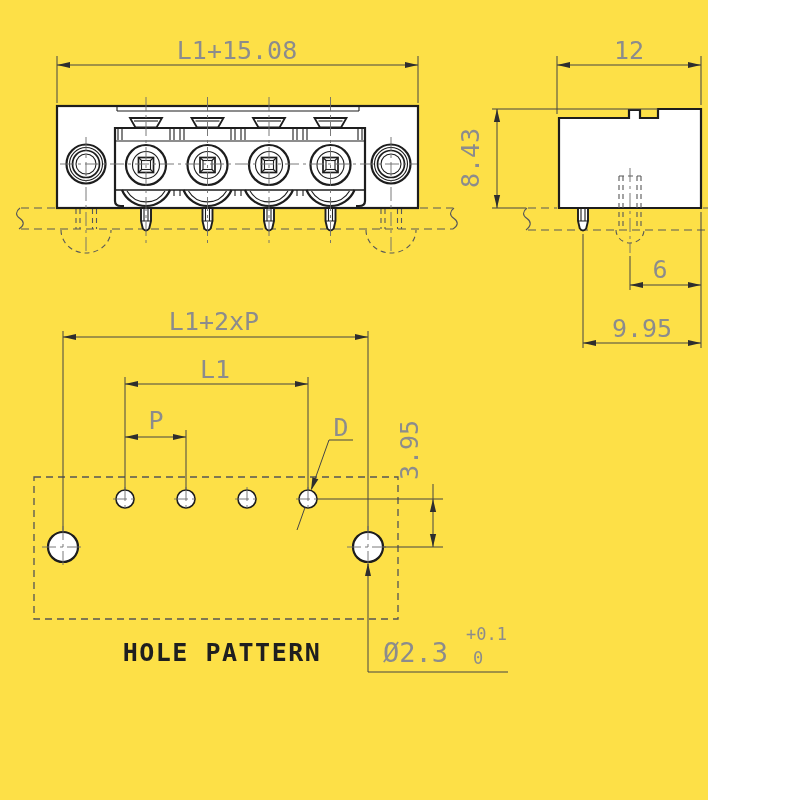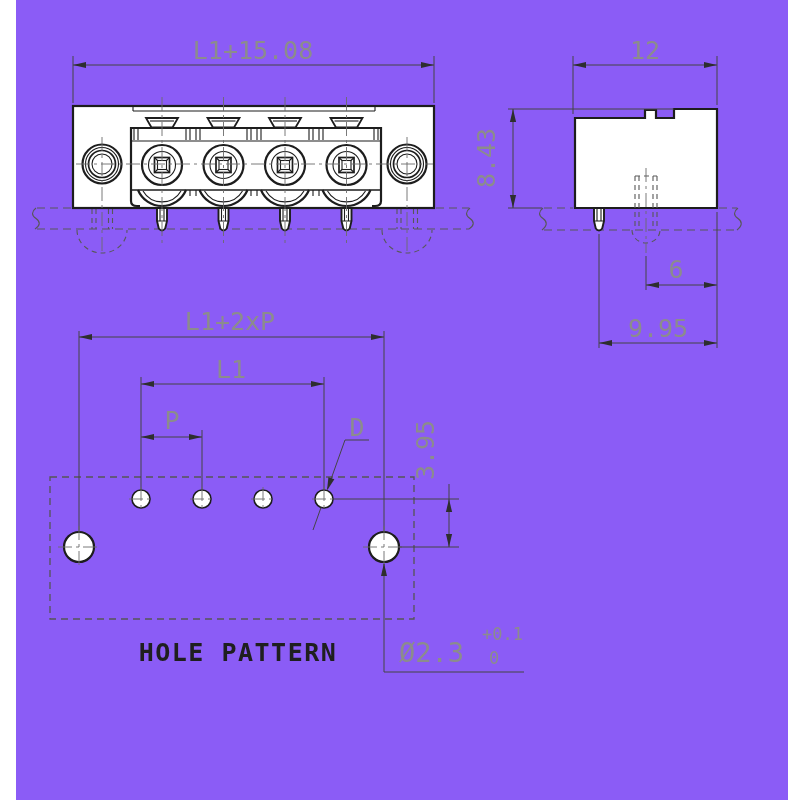--- a/index.html
+++ b/index.html
@@ -1,16 +1,16 @@
 <!DOCTYPE html>
 <html><head>
 <meta charset="utf-8">
 <style>
   html,body{margin:0;padding:0;background:#fff;}
-  .stage{width:772px;height:800px;background:#8b5cf6;position:relative;overflow:hidden;margin-left:16px;}
+  .stage{width:708px;height:800px;background:#fde047;position:relative;overflow:hidden;}
   svg{display:block;}
   
   .o2{stroke:#1d1d1d;stroke-width:2.2;fill:none;stroke-linejoin:miter;stroke-linecap:butt;}
   .o15{stroke:#1d1d1d;stroke-width:1.6;fill:none;}
   .o1{stroke:#1d1d1d;stroke-width:1.1;fill:none;}
   .fw{fill:#ffffff;}
   .dim{stroke:#454545;stroke-width:1;fill:none;}
   .arr{fill:#2e2e2e;stroke:none;}
   .cl{stroke:#6b6b6b;stroke-width:0.9;fill:none;stroke-dasharray:14 4 3 4;}
   .hid{stroke:#585858;stroke-width:1.1;fill:none;stroke-dasharray:5 4;}

